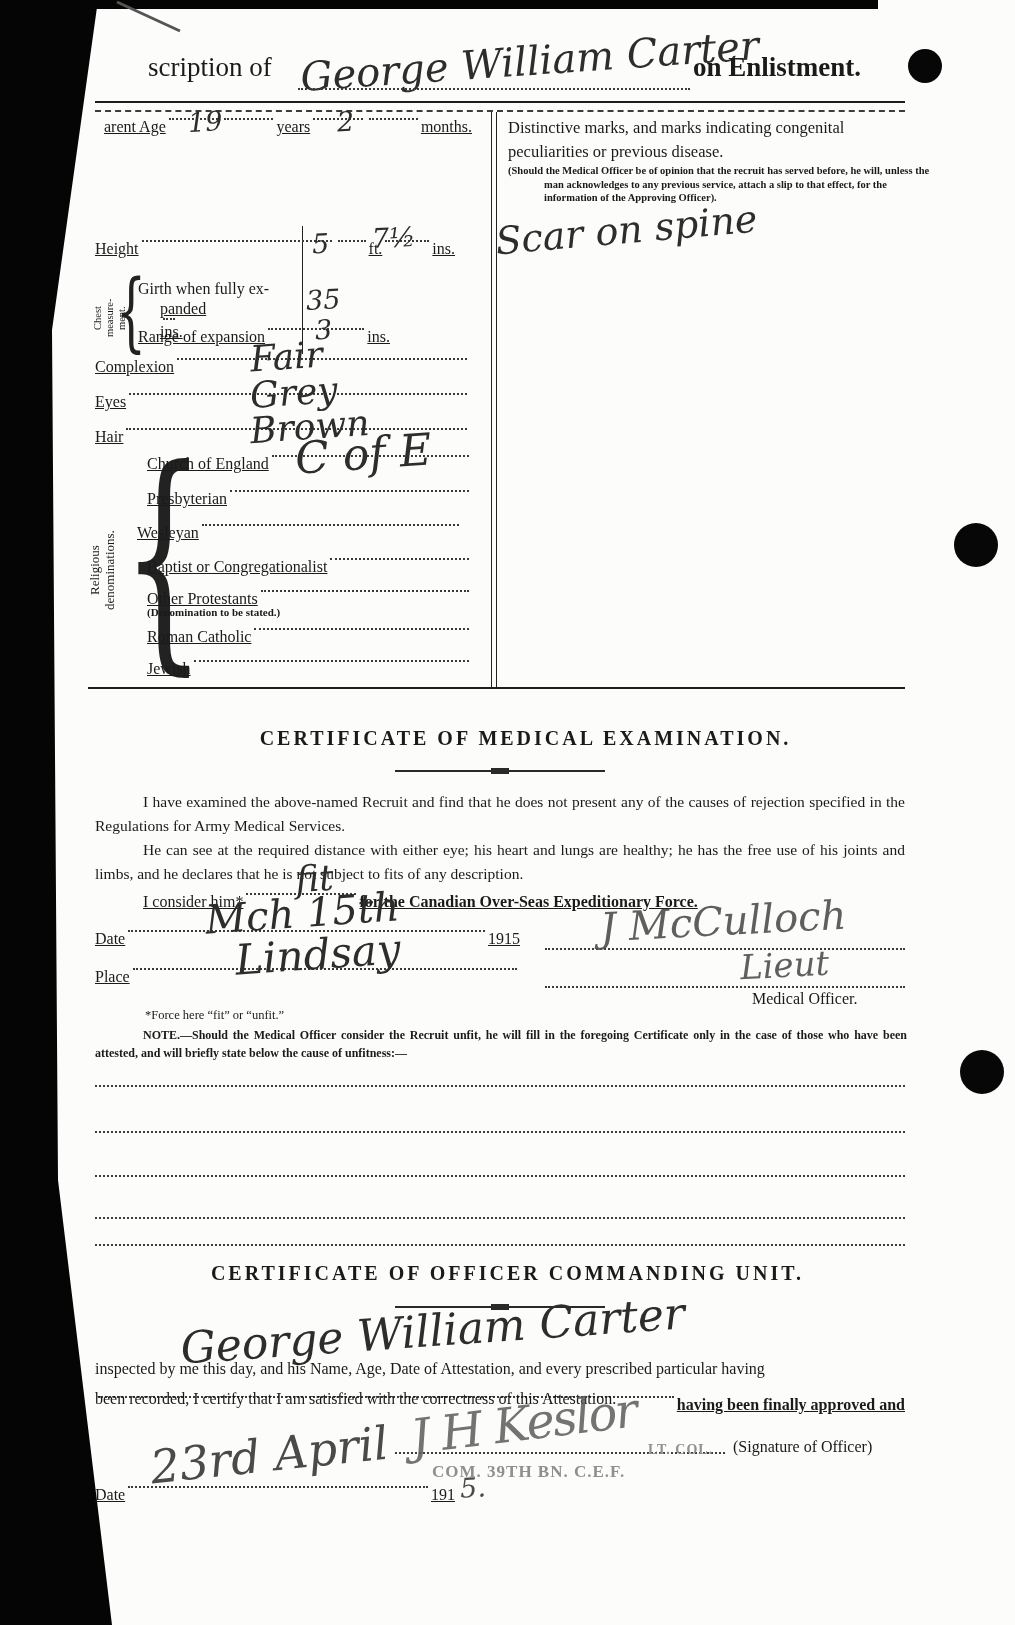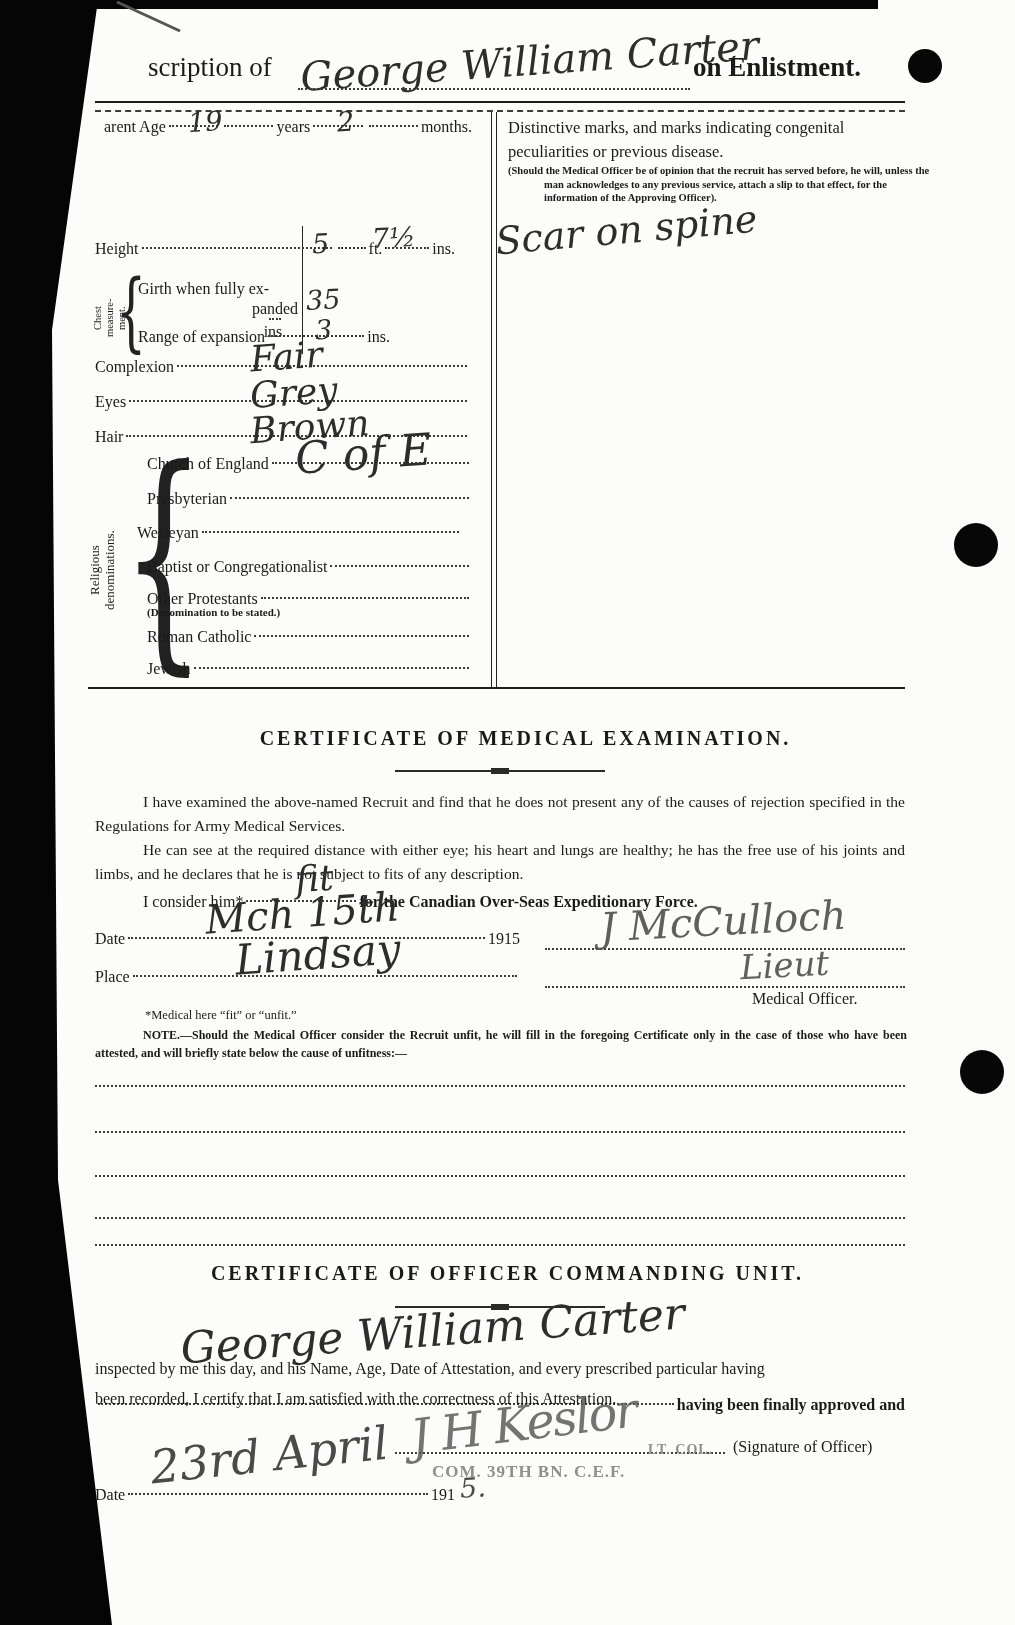--- a/index.html
+++ b/index.html
@@ -2,21 +2,21 @@
 <html><head>
 <meta charset="utf-8">
 <style>
   html,body{margin:0;padding:0;background:#e8e8e8;}
   .page{
     position:relative;width:1015px;height:1625px;background:#fcfcfb;
     font-family:"Liberation Serif","DejaVu Serif",serif;color:#1a1a1a;
     overflow:hidden;margin:0 auto;
   }
   .abs{position:absolute;}
-  .row{display:flex;align-items:center;}
+  .row{display:flex;align-items:flex-start;text-decoration:underline;}
   .dots{flex:1;border-bottom:2px dotted #3a3a3a;margin:0 3px 3px 3px;min-width:12px;}
   .dots.fix{flex:0 0 auto;}
   .lbl{font-size:16px;white-space:nowrap;}
   .small-note{font-size:11.5px;font-weight:700;line-height:1.35;}
   .cert-title{font-size:20px;font-weight:700;letter-spacing:3px;white-space:nowrap;}
   .para{font-size:15.5px;line-height:1.55;text-align:justify;}
   .hw{font-family:"DejaVu Serif",serif;font-style:italic;color:#2d2d2d;white-space:nowrap;}
   .hw-med{font-size:27px;transform:rotate(-3deg);}
   .hw-big{font-size:36px;transform:rotate(-4deg);}
   .hw-sig{font-size:34px;color:#4f4f4f;transform:rotate(-3deg);opacity:.9;}
@@ -181,21 +181,21 @@
 
   <div class="abs row" style="left:95px;top:968px;width:425px;">
     <span class="lbl">Place</span>
     <span class="dots"></span>
   </div>
   <div class="abs hw hw-big" style="left:235px;top:930px;font-size:42px;">Lindsay</div>
   <div class="abs dotline" style="left:545px;top:986px;width:360px;"></div>
   <div class="abs hw hw-sig" style="left:740px;top:945px;">Lieut</div>
   <div class="abs lbl" style="left:752px;top:990px;">Medical Officer.</div>
 
-  <div class="abs" style="left:145px;top:1008px;font-size:12.5px;">*Medical here “fit” or “unfit.”</div>
+  <div class="abs" style="left:145px;top:1008px;font-size:12.5px;">*Force here “fit” or “unfit.”</div>
   <div class="abs" style="left:95px;top:1026px;width:812px;font-size:12px;font-weight:600;line-height:1.5;text-align:justify;text-indent:48px;">NOTE.—Should the Medical Officer consider the Recruit unfit, he will fill in the foregoing Certificate only in the case of those who have been attested, and will briefly state below the cause of unfitness:—</div>
 
   <div class="abs dotline" style="left:95px;top:1085px;width:810px;"></div>
   <div class="abs dotline" style="left:95px;top:1131px;width:810px;"></div>
   <div class="abs dotline" style="left:95px;top:1175px;width:810px;"></div>
   <div class="abs dotline" style="left:95px;top:1217px;width:810px;"></div>
   <div class="abs dotline" style="left:95px;top:1244px;width:810px;"></div>
 
   <div class="abs cert-title" style="left:0;top:1262px;width:1015px;text-align:center;">CERTIFICATE OF OFFICER COMMANDING UNIT.</div>
   <div class="abs divider-orn" style="left:395px;top:1304px;width:210px;"></div>

